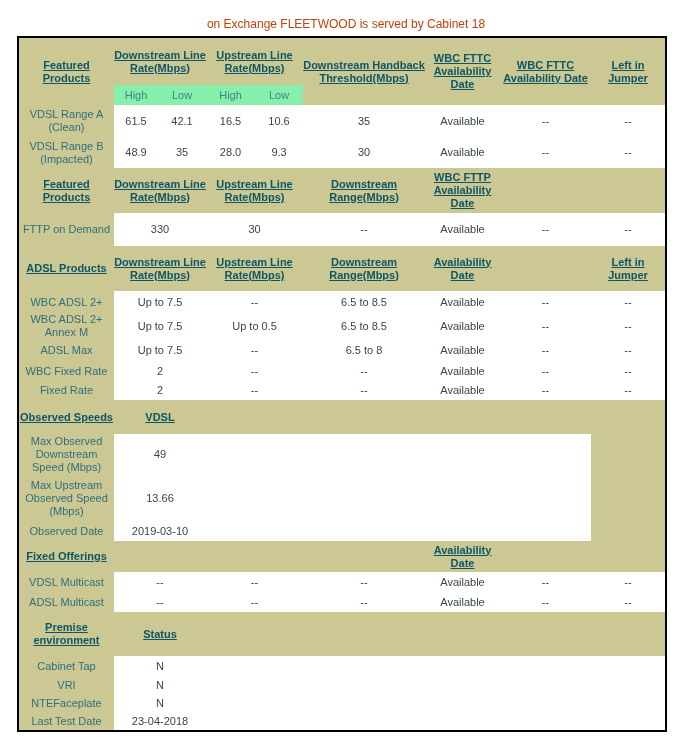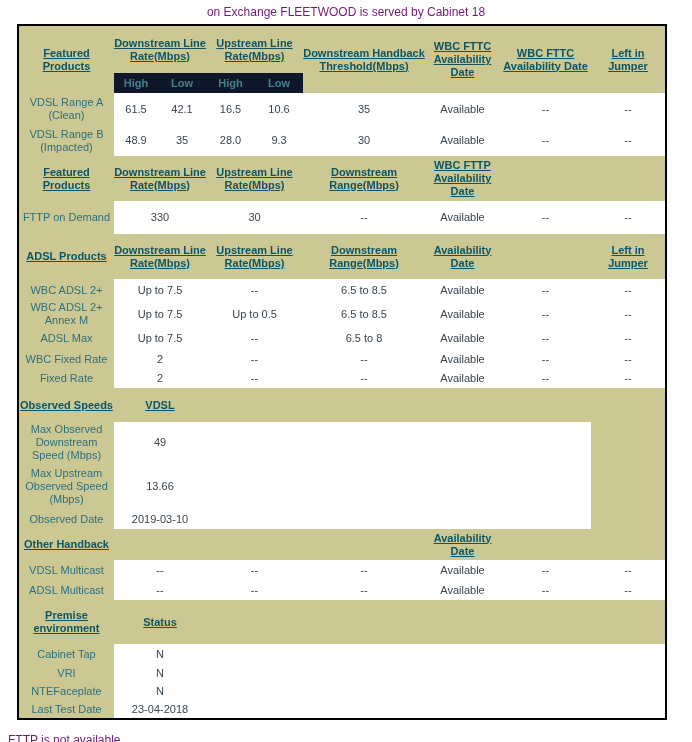--- a/index.html
+++ b/index.html
@@ -2,41 +2,41 @@
 <html><head>
 <meta charset="utf-8">
 <style>
   html,body{margin:0;padding:0;}
   body{
     width:692px;height:742px;background:#ffffff;
     font-family:"Liberation Sans","DejaVu Sans",sans-serif;
     -webkit-font-smoothing:antialiased;
   }
   .title{
-    width:692px;text-align:center;padding-top:5px;height:19px;
-    font-size:12px;color:#701a75;
+    width:692px;text-align:center;padding-top:17px;height:19px;
+    font-size:12px;color:#c2410c;
   }
   table.grid{
     margin-left:17px;margin-top:0;
     border-collapse:collapse;table-layout:fixed;
     border:2px solid #000000;
     width:650px;
   }
   table.grid td{
     font-size:11px;line-height:13px;overflow:hidden;
     padding:0;vertical-align:middle;
   }
   
   .kh{
     background:#ccc894;color:#0e5666;font-weight:bold;
     text-align:center;padding:2px 2px;text-decoration:underline;
   }
   
   .sub{
-    background:#0f172a;color:#41808d;text-align:center;font-weight:bold;
+    background:#86efac;color:#41808d;text-align:center;font-weight:normal;
   }
   
   .lbl{
     background:#ccc894;color:#2d6f7c;text-align:center;
     padding:1px 2px 1px 3px;
   }
   
   .val{
     background:#ffffff;color:#39454f;text-align:center;
   }
@@ -195,21 +195,21 @@
     <td class="khb"></td>
   </tr>
   <tr style="height:19px">
     <td class="lbl">Observed Date</td>
     <td class="val" colspan="2">2019-03-10</td>
     <td class="fill" colspan="5"></td>
     <td class="khb"></td>
   </tr>
 
   <tr style="height:31px">
-    <td class="kh">Other Handback</td>
+    <td class="kh">Fixed Offerings</td>
     <td class="khb" colspan="5"></td>
     <td class="kh">Availability Date</td>
     <td class="khb"></td>
     <td class="khb"></td>
   </tr>
   <tr style="height:20px">
     <td class="lbl">VDSL Multicast</td>
     <td class="val" colspan="2">--</td>
     <td class="val" colspan="2">--</td>
     <td class="val">--</td>

